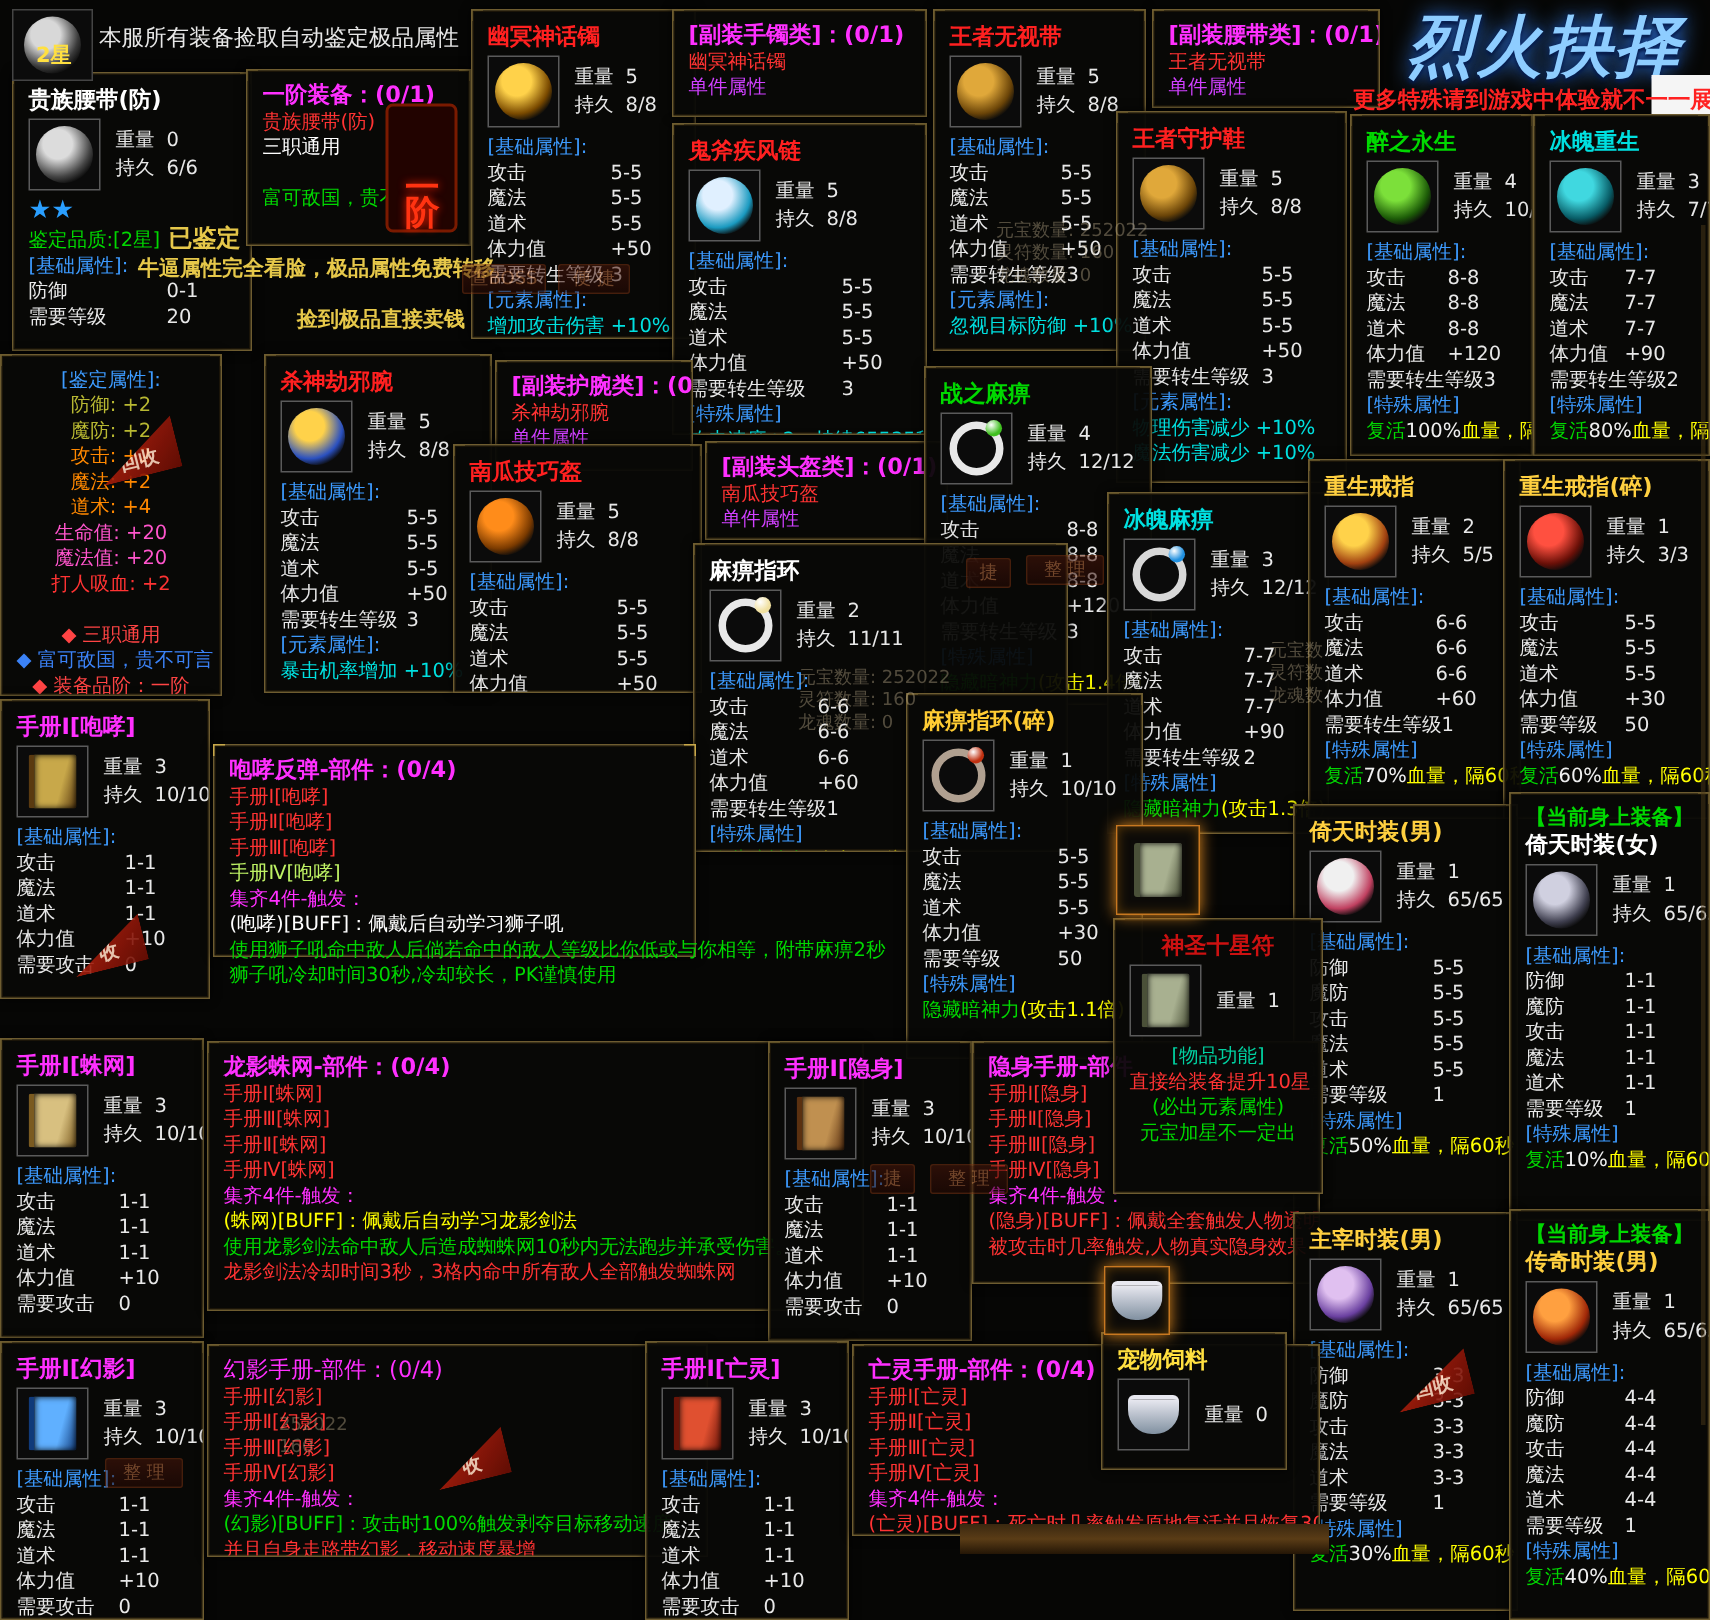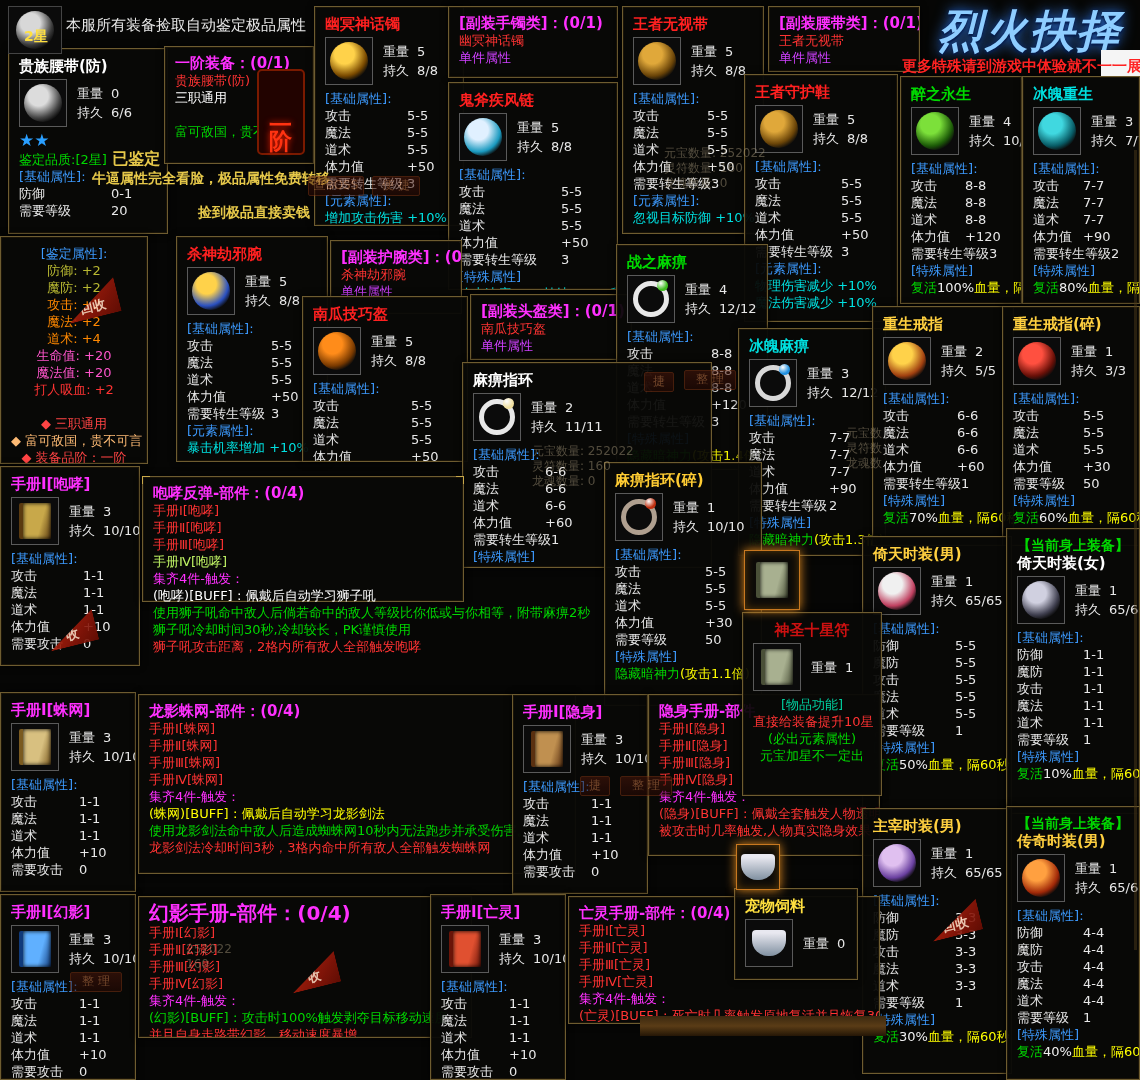--- a/index.html
+++ b/index.html
@@ -92,21 +92,21 @@
       <div class="tline"><span style="color: rgb(184, 184, 50);">防御: +2</span></div>
       <div class="tline"><span style="color: rgb(184, 184, 50);">魔防: +2</span></div>
       <div class="tline"><span style="color: rgb(255, 136, 0);">攻击: +2</span></div>
       <div class="tline"><span style="color: rgb(255, 136, 0);">魔法: +2</span></div>
       <div class="tline"><span style="color: rgb(255, 136, 0);">道术: +4</span></div>
       <div class="tline"><span style="color: rgb(255, 85, 204);">生命值: +20</span></div>
       <div class="tline"><span style="color: rgb(255, 85, 204);">魔法值: +20</span></div>
       <div class="tline"><span style="color: rgb(255, 51, 51);">打人吸血: +2</span></div>
       <div class="tline">&nbsp;</div>
       <div class="tline"><span style="color: rgb(255, 68, 68);">◆ 三职通用</span></div>
-      <div class="tline"><span style="color: #fdba74;">◆ 富可敌国，贵不可言</span></div>
+      <div class="tline"><span style="color: #3b82f6;">◆ 富可敌国，贵不可言</span></div>
       <div class="tline"><span style="color: rgb(255, 68, 68);">◆ 装备品阶：一阶</span></div>
     </div>
     <div class="deco-text" style="left: 92px; top: 168px; z-index: 30;"><span style="color: rgb(230, 200, 74); font-size: 14px; font-weight: bold;">牛逼属性完全看脸，极品属性免费转移</span></div>
     <div class="deco-text" style="left: 198px; top: 202px; z-index: 30;"><span style="color: rgb(230, 200, 74); font-size: 14px; font-weight: bold;">捡到极品直接卖钱</span></div>
     <div class="panel" style="left: 314px; top: 6px; width: 150px; height: 220px;">
       <div class="ptitle" style="color: rgb(255, 32, 32);">幽冥神话镯</div>
       <div class="irow">
         <div class="icon">
           <span class="sh-blob" style="--c1: #ffd24a; --c2: #7a4a00;"></span>
         </div>
@@ -635,31 +635,30 @@
       </div>
       <div class="row">
         <span class="k">体力值</span>
         <span class="v">+10</span>
       </div>
       <div class="row">
         <span class="k">需要攻击</span>
         <span class="v">0</span>
       </div>
     </div>
-    <div class="panel noclip" style="left: 142px; top: 476px; width: 322px; height: 126px;">
+    <div class="panel noclip" style="left: 142px; top: 496px; width: 322px; height: 142px;">
       <div class="tline"><span style="color: rgb(255, 48, 255); font-size: 15px; font-weight: bold;">咆哮反弹-部件：(0/4)</span></div>
       <div class="tline"><span style="color: rgb(255, 51, 51);">手册Ⅰ[咆哮]</span></div>
       <div class="tline"><span style="color: rgb(255, 51, 51);">手册Ⅱ[咆哮]</span></div>
       <div class="tline"><span style="color: rgb(255, 51, 51);">手册Ⅲ[咆哮]</span></div>
       <div class="tline"><span style="color: #bef264;">手册Ⅳ[咆哮]</span></div>
       <div class="tline"><span style="color: rgb(255, 48, 255);">集齐4件-触发：</span></div>
       <div class="tline"><span style="color: rgb(255, 255, 255);">(咆哮)[BUFF]：佩戴后自动学习狮子吼</span></div>
       <div class="tline"><span style="color: rgb(0, 216, 0);">使用狮子吼命中敌人后倘若命中的敌人等级比你低或与你相等，附带麻痹2秒</span></div>
       <div class="tline"><span style="color: rgb(0, 216, 0);">狮子吼冷却时间30秒,冷却较长，PK谨慎使用</span></div>
-      <div class="tline"><span style="color: rgb(255, 51, 51);">狮子吼攻击距离，2格内所有敌人全部触发咆哮</span></div>
     </div>
     <div class="panel" style="left: 862px; top: 536px; width: 150px; height: 274px;">
       <div class="ptitle" style="color: rgb(255, 208, 64);">倚天时装(男)</div>
       <div class="irow">
         <div class="icon">
           <span class="sh-blob" style="--c1: #f0f0f0; --c2: #c04060;"></span>
         </div>
         <div class="wd">
           <div><span>重量</span><span style="margin-left: 8px;">1</span></div>
           <div><span>持久</span><span style="margin-left: 8px;">65/65</span></div>
@@ -762,22 +761,22 @@
         <span class="v">+10</span>
       </div>
       <div class="row">
         <span class="k">需要攻击</span>
         <span class="v">0</span>
       </div>
     </div>
     <div class="panel" style="left: 138px; top: 694px; width: 438px; height: 180px;">
       <div class="tline"><span style="color: rgb(255, 48, 255); font-size: 15px; font-weight: bold;">龙影蛛网-部件：(0/4)</span></div>
       <div class="tline"><span style="color: rgb(255, 51, 51);">手册Ⅰ[蛛网]</span></div>
+      <div class="tline"><span style="color: rgb(255, 51, 51);">手册Ⅲ[蛛网]</span></div>
       <div class="tline"><span style="color: rgb(255, 51, 51);">手册Ⅱ[蛛网]</span></div>
-      <div class="tline"><span style="color: rgb(255, 51, 51);">手册Ⅲ[蛛网]</span></div>
       <div class="tline"><span style="color: rgb(255, 51, 51);">手册Ⅳ[蛛网]</span></div>
       <div class="tline"><span style="color: rgb(255, 48, 255);">集齐4件-触发：</span></div>
       <div class="tline"><span style="color: rgb(255, 255, 0);">(蛛网)[BUFF]：佩戴后自动学习龙影剑法</span></div>
       <div class="tline"><span style="color: rgb(0, 216, 0);">使用龙影剑法命中敌人后造成蜘蛛网10秒内无法跑步并承受伤害。</span></div>
       <div class="tline"><span style="color: rgb(255, 51, 51);">龙影剑法冷却时间3秒，3格内命中所有敌人全部触发蜘蛛网</span></div>
     </div>
     <div class="panel" style="left: 512px; top: 694px; width: 136px; height: 200px;">
       <div class="ptitle" style="color: rgb(255, 48, 255);">手册Ⅰ[隐身]</div>
       <div class="irow">
         <div class="icon">
@@ -941,21 +940,21 @@
       <div class="row">
         <span class="k">体力值</span>
         <span class="v">+10</span>
       </div>
       <div class="row">
         <span class="k">需要攻击</span>
         <span class="v">0</span>
       </div>
     </div>
     <div class="panel" style="left: 138px; top: 896px; width: 334px; height: 142px;">
-      <div class="tline"><span style="color: rgb(255, 48, 255); font-size: 20px; font-weight: bold;">幻影手册-部件：(0/4)</span></div>
+      <div class="tline"><span style="color: rgb(255, 48, 255); font-size: 15px; font-weight: normal;">幻影手册-部件：(0/4)</span></div>
       <div class="tline"><span style="color: rgb(255, 51, 51);">手册Ⅰ[幻影]</span></div>
       <div class="tline"><span style="color: rgb(255, 51, 51);">手册Ⅱ[幻影]</span></div>
       <div class="tline"><span style="color: rgb(255, 51, 51);">手册Ⅲ[幻影]</span></div>
       <div class="tline"><span style="color: rgb(255, 51, 51);">手册Ⅳ[幻影]</span></div>
       <div class="tline"><span style="color: rgb(255, 48, 255);">集齐4件-触发：</span></div>
       <div class="tline"><span style="color: rgb(0, 216, 0);">(幻影)[BUFF]：攻击时100%触发剥夺目标移动速度</span></div>
       <div class="tline"><span style="color: rgb(255, 51, 51);">并且自身走路带幻影，移动速度暴增</span></div>
     </div>
     <div class="panel" style="left: 430px; top: 894px; width: 136px; height: 186px;">
       <div class="ptitle" style="color: rgb(255, 48, 255);">手册Ⅰ[亡灵]</div>

